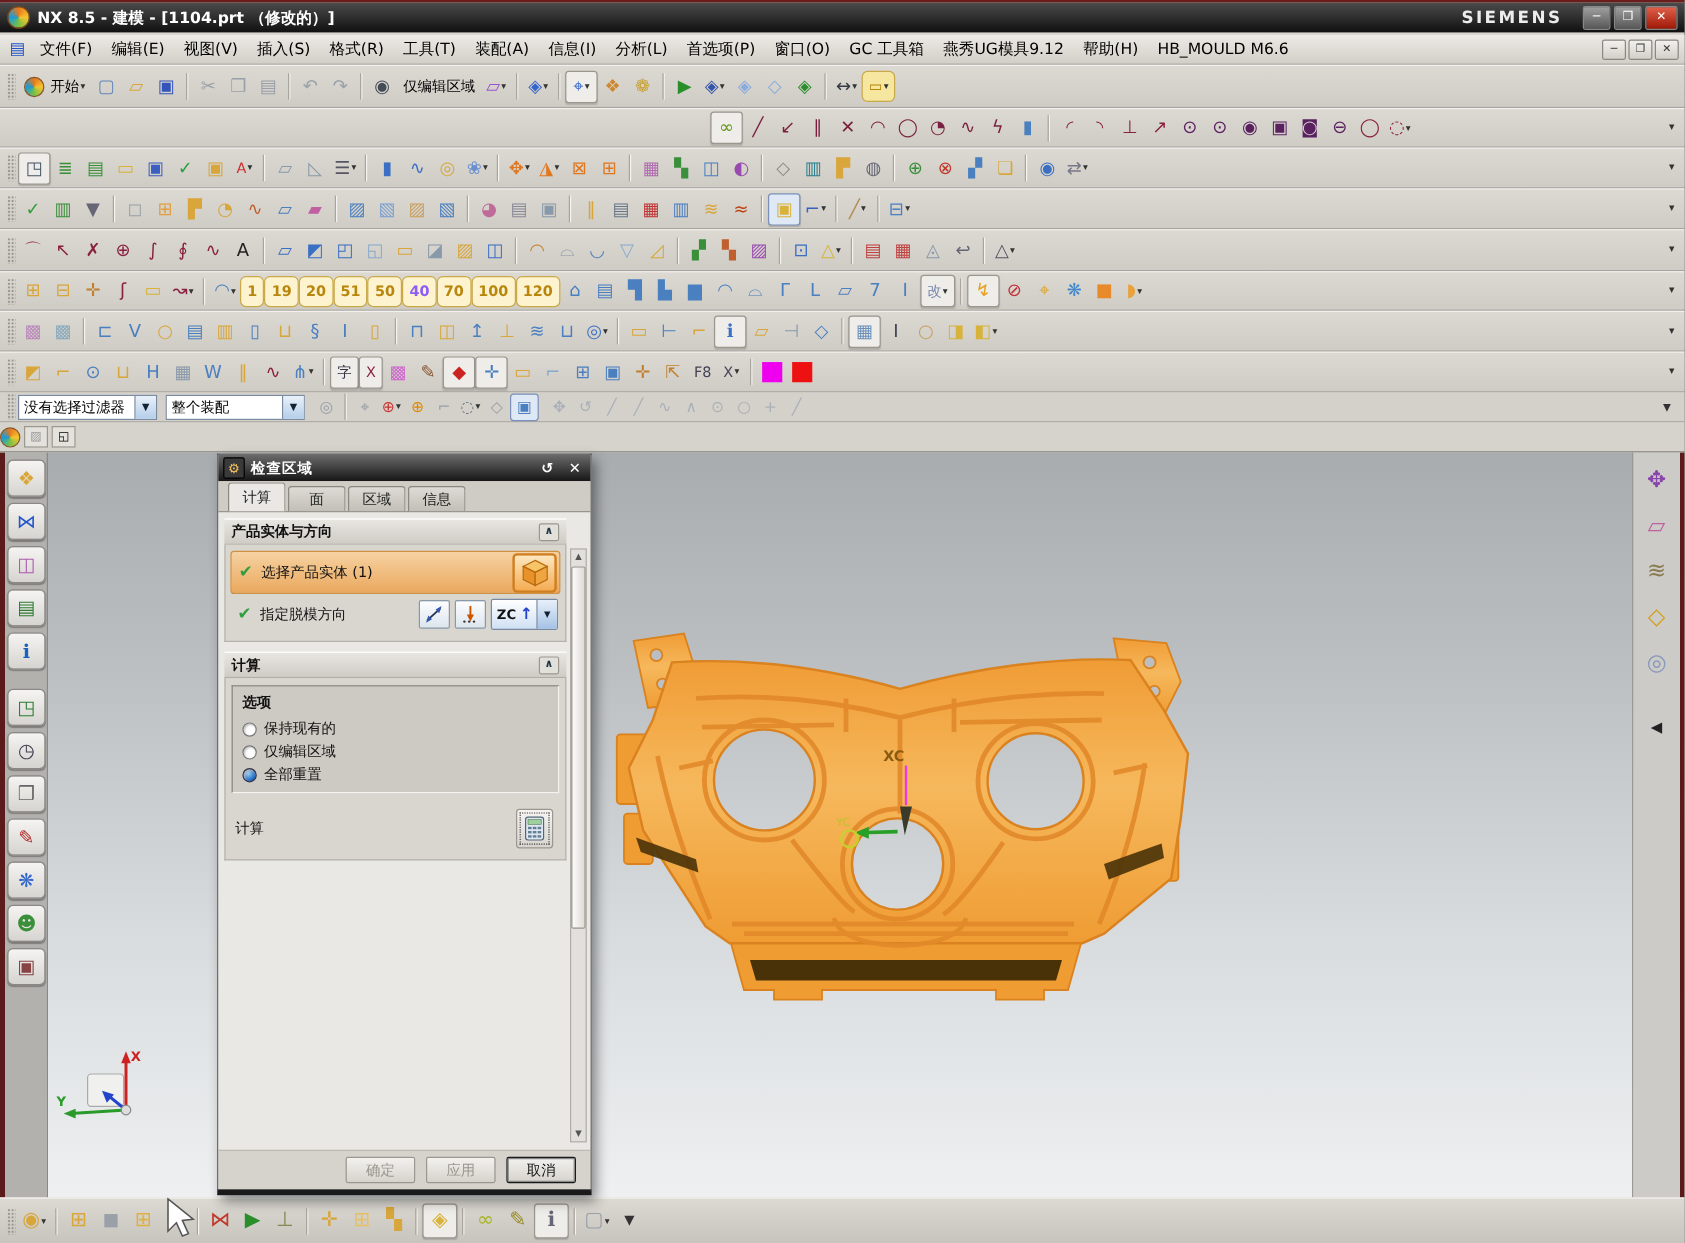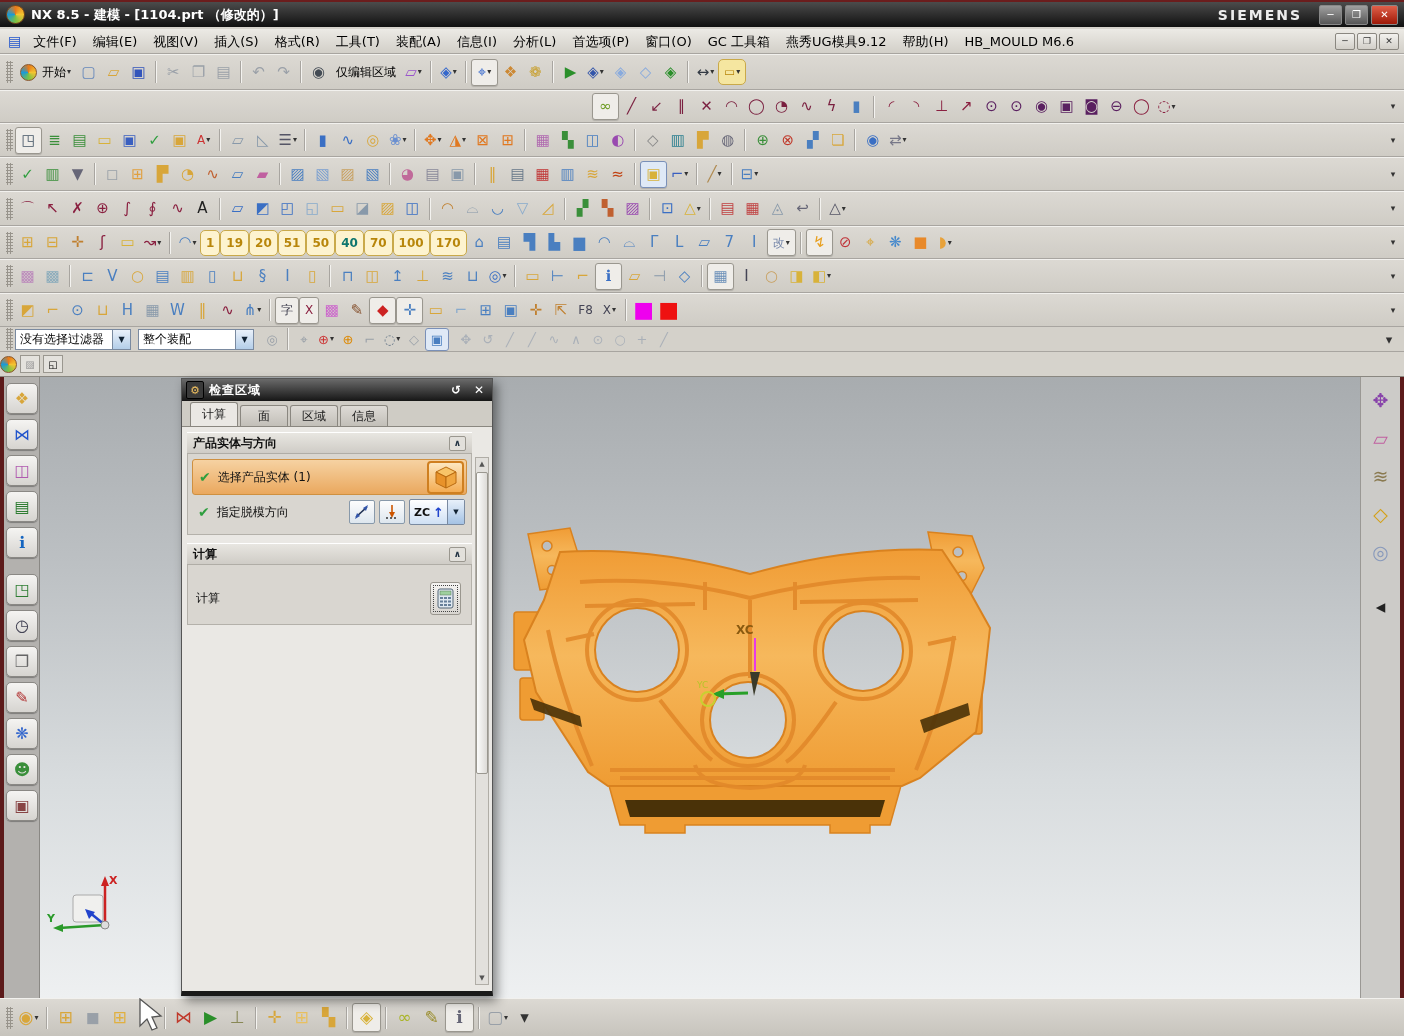--- a/index.html
+++ b/index.html
@@ -377,24 +377,24 @@
       <span class="tb-icon" style="color: rgb(138, 32, 64);">ʃ</span>
       <span class="tb-icon" style="color: rgb(216, 178, 58);">▭</span>
       <span class="tb-icon" style="color: rgb(138, 32, 64);">↝<i class="dd">▾</i></span>
       <span class="tb-sep"></span>
       <span class="tb-icon" style="color: rgb(74, 127, 192);">◠<i class="dd">▾</i></span>
       <span class="tb-icon txt chip" style="color: rgb(184, 134, 11); background: rgb(253, 243, 207); border: 1px solid rgb(201, 169, 74);">1</span>
       <span class="tb-icon txt chip" style="color: rgb(184, 134, 11); background: rgb(253, 243, 207); border: 1px solid rgb(201, 169, 74);">19</span>
       <span class="tb-icon txt chip" style="color: rgb(184, 134, 11); background: rgb(253, 243, 207); border: 1px solid rgb(201, 169, 74);">20</span>
       <span class="tb-icon txt chip" style="color: rgb(184, 134, 11); background: rgb(253, 243, 207); border: 1px solid rgb(201, 169, 74);">51</span>
       <span class="tb-icon txt chip" style="color: rgb(184, 134, 11); background: rgb(253, 243, 207); border: 1px solid rgb(201, 169, 74);">50</span>
-      <span class="tb-icon txt chip" style="color: #0f766e; background: rgb(253, 243, 207); border: 1px solid rgb(201, 169, 74);">40</span>
+      <span class="tb-icon txt chip" style="color: #8b5cf6; background: rgb(253, 243, 207); border: 1px solid rgb(201, 169, 74);">40</span>
       <span class="tb-icon txt chip" style="color: rgb(184, 134, 11); background: rgb(253, 243, 207); border: 1px solid rgb(201, 169, 74);">70</span>
       <span class="tb-icon txt chip" style="color: rgb(184, 134, 11); background: rgb(253, 243, 207); border: 1px solid rgb(201, 169, 74);">100</span>
-      <span class="tb-icon txt chip" style="color: rgb(184, 134, 11); background: rgb(253, 243, 207); border: 1px solid rgb(201, 169, 74);">170</span>
+      <span class="tb-icon txt chip" style="color: rgb(184, 134, 11); background: rgb(253, 243, 207); border: 1px solid rgb(201, 169, 74);">120</span>
       <span class="tb-icon" style="color: rgb(74, 127, 192);">⌂</span>
       <span class="tb-icon" style="color: rgb(74, 127, 192);">▤</span>
       <span class="tb-icon" style="color: rgb(74, 127, 192);">▜</span>
       <span class="tb-icon" style="color: rgb(74, 127, 192);">▙</span>
       <span class="tb-icon" style="color: rgb(74, 127, 192);">▆</span>
       <span class="tb-icon" style="color: rgb(74, 127, 192);">◠</span>
       <span class="tb-icon" style="color: rgb(74, 127, 192);">⌓</span>
       <span class="tb-icon" style="color: rgb(74, 127, 192);">Γ</span>
       <span class="tb-icon" style="color: rgb(74, 127, 192);">L</span>
       <span class="tb-icon" style="color: rgb(74, 127, 192);">▱</span>
@@ -683,20 +683,35 @@
             <i class="zarr">↑</i>
             <em class="zdd">▼</em>
           </span>
         </div>
       </div>
       <div class="blk-hdr">
         <span>计算</span>
         <i class="clps">∧</i>
       </div>
       <div class="blk">
+        <div class="opt-box">
+          <div class="opt-title">选项</div>
+          <label class="radio">
+            <i class="rb"></i>
+            <span>保持现有的</span>
+          </label>
+          <label class="radio">
+            <i class="rb"></i>
+            <span>仅编辑区域</span>
+          </label>
+          <label class="radio on">
+            <i class="rb"></i>
+            <span>全部重置</span>
+          </label>
+        </div>
         <div class="calc-row">
           <span>计算</span>
           <span class="calc-btn">
             <svg width="17" height="21" viewBox="0 0 17 21">
               <rect x="1" y="1" width="15" height="19" rx="2" fill="#dfe8f0" stroke="#556677"></rect>
               <rect x="3" y="3" width="11" height="4" fill="#9ed09e" stroke="#557755" stroke-width="0.5"></rect>
               <g fill="#667f99">
                   <rect x="3" y="9" width="3" height="2"></rect>
                   <rect x="7" y="9" width="3" height="2"></rect>
                   <rect x="11" y="9" width="3" height="2"></rect>
@@ -710,20 +725,25 @@
             </svg>
           </span>
         </div>
       </div>
       <div class="dlg-scroll">
         <i class="sa">▲</i>
         <i class="sthumb"></i>
         <i class="sa down">▼</i>
       </div>
     </div>
+    <div class="dlg-btns">
+      <button class="dbtn disabled">确定</button>
+      <button class="dbtn disabled">应用</button>
+      <button class="dbtn default">取消</button>
+    </div>
   </div>
 
   <div class="bottombar">
       <span class="tb-handle"></span>
       <span class="tb-icon" style="color: rgb(216, 166, 58);">◉<i class="dd">▾</i></span>
       <span class="tb-sep"></span>
       <span class="tb-icon" style="color: rgb(216, 166, 58);">⊞</span>
       <span class="tb-icon" style="color: rgb(153, 160, 168);">◼</span>
       <span class="tb-icon" style="color: rgb(224, 176, 64);">⊞</span>
       <span class="tb-icon" style="color: rgb(216, 166, 58);">⇱</span>

